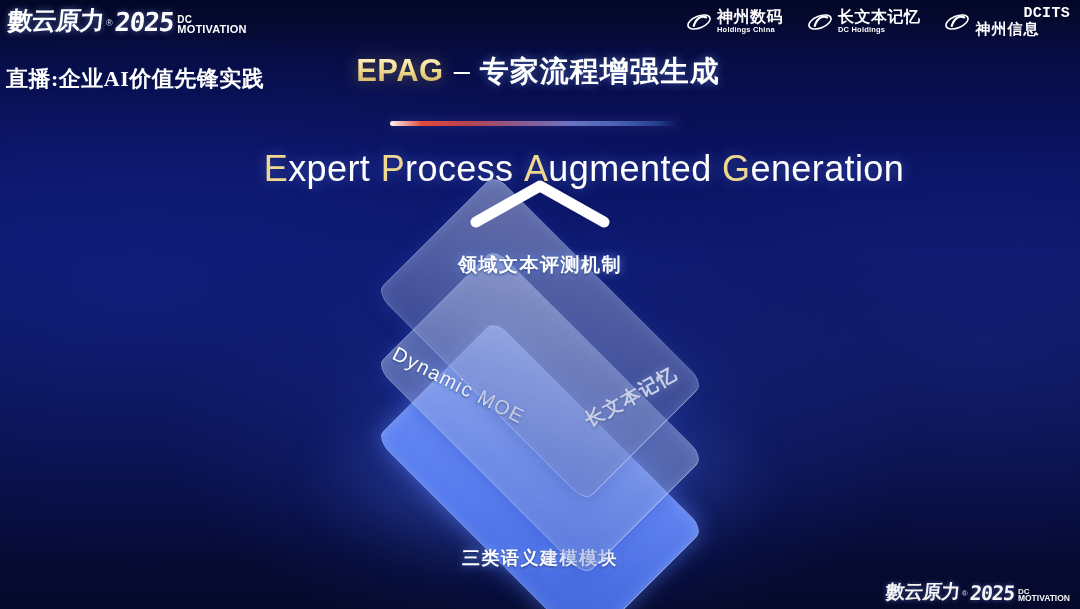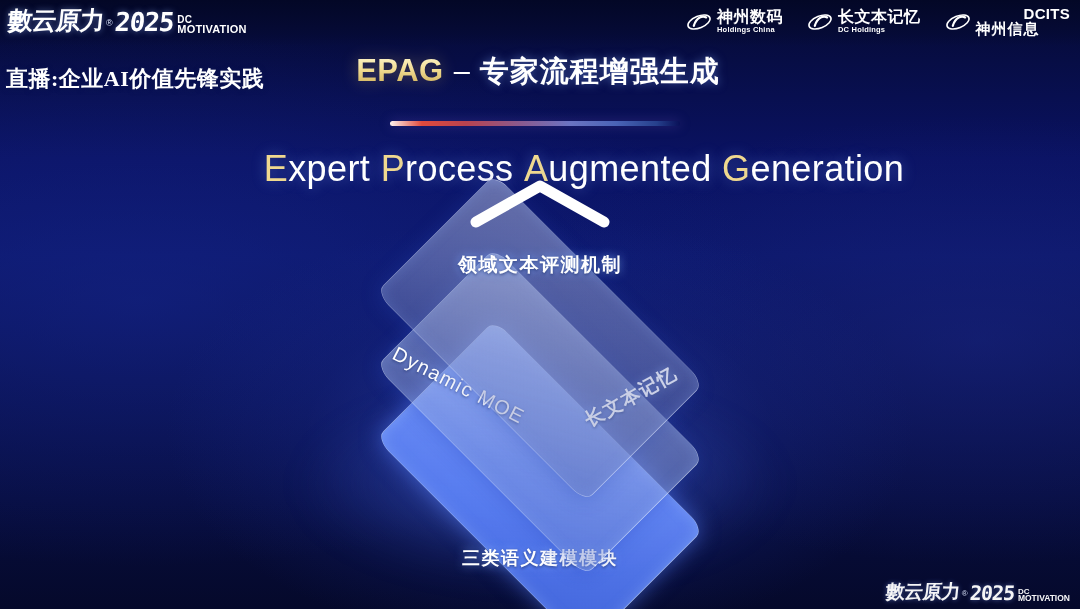--- a/index.html
+++ b/index.html
@@ -56,21 +56,21 @@
   
   .partners{
     position:absolute;right:10px;top:6px;
     display:flex;align-items:center;gap:24px;
   }
   .partner{display:flex;align-items:center;gap:5px;}
   .swirl{width:26px;height:22px;flex:0 0 auto;}
   .p-txt{display:flex;flex-direction:column;line-height:1.05;}
   .p-cn{font-size:16px;font-weight:bold;color:#ffffff;font-family:"DejaVu Sans","Liberation Sans",sans-serif;letter-spacing:.5px;}
   .p-en{font-size:7.5px;font-weight:bold;color:#ffffff;letter-spacing:.2px;}
-  .p-big{font-size:15px;font-weight:bold;color:#ffffff;letter-spacing:.3px;font-family:Liberation Sans, sans-serif;margin-left:48px;}
+  .p-big{font-size:15px;font-weight:bold;color:#ffffff;letter-spacing:.3px;font-family:Liberation Mono, monospace;margin-left:48px;}
   .p-sub{font-size:15px;font-weight:bold;color:#ffffff;letter-spacing:1px;font-family:"DejaVu Sans","Liberation Sans",sans-serif;}
 
   
   .title-row{
     position:absolute;left:0;top:52px;width:1080px;
     display:flex;justify-content:center;align-items:baseline;
     pointer-events:none;
     margin-left:10px;
   }
   .title-inner{display:flex;align-items:baseline;gap:10px;transform:translateX(-12px);}

